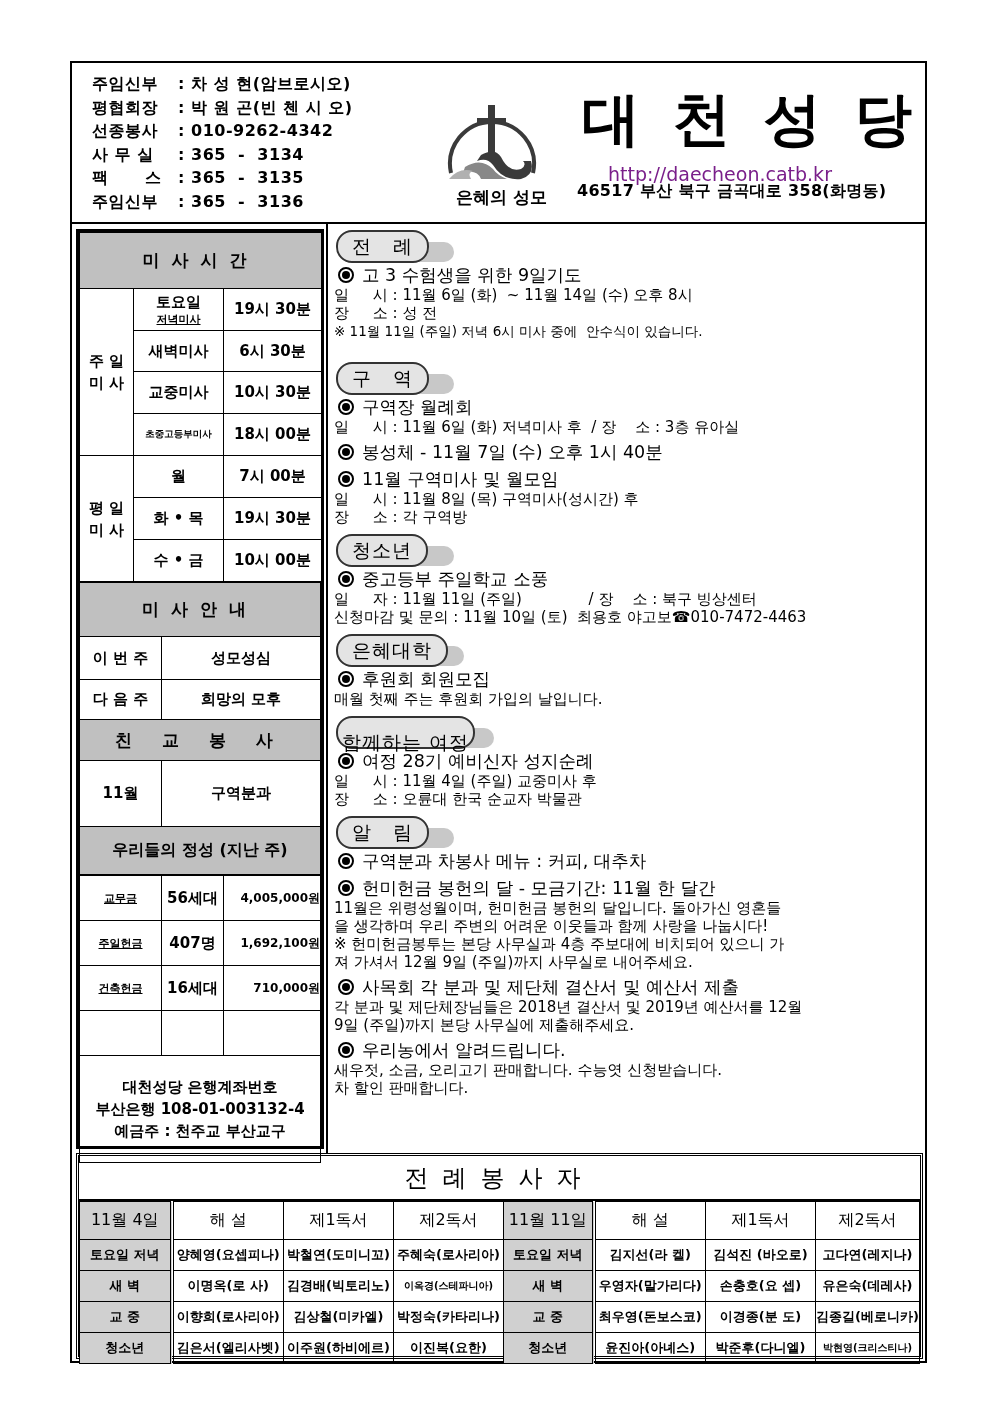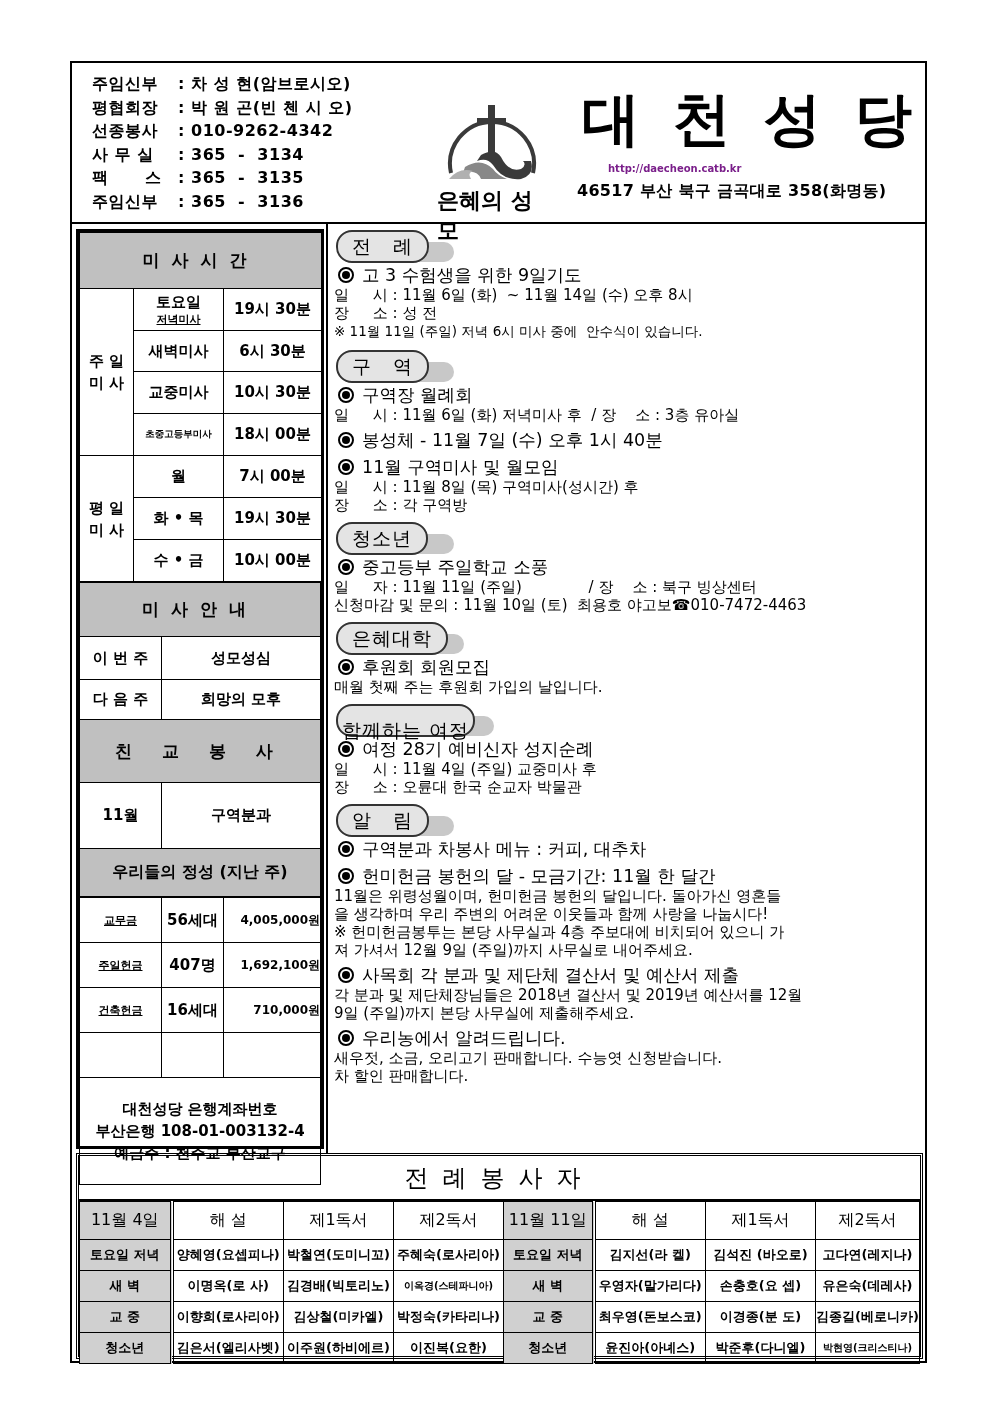--- a/index.html
+++ b/index.html
@@ -5,23 +5,23 @@
   * { box-sizing: border-box; margin: 0; padding: 0; }
   body { width: 992px; height: 1403px; background: #fff; position: relative; font-family: "DejaVu Sans", sans-serif; color: #000; }
   .page { position: absolute; left: 70px; top: 61px; width: 857px; height: 1302px; border: 2px solid #000; }
 
   
   .header { position: absolute; left: 0; top: 0; width: 853px; height: 161px; border-bottom: 2px solid #000; }
   .contacts { position: absolute; left: 20px; top: 9px; font-size: 16px; font-weight: bold; line-height: 23.5px; letter-spacing: 0.5px; }
   .contacts .row { display: flex; white-space: pre; }
   .contacts .lbl { width: 80px; display: inline-block; }
   .logo { position: absolute; left: 365px; top: 22px; width: 110px; height: 100px; }
-  .logo-cap { position: absolute; left: 365px; top: 123px; width: 110px; text-align: left; font-size: 22px; font-weight: bold; }
+  .logo-cap { position: absolute; left: 365px; top: 123px; width: 110px; text-align: right; font-size: 17px; font-weight: bold; }
   .church-name { position: absolute; left: 510px; top: 18px; width: 330px; display: flex; justify-content: space-between; font-size: 58px; font-weight: 900; letter-spacing: 0; }
-  .url { position: absolute; left: 536px; top: 100px; font-size: 10px; font-weight: bold; color: #7a1f8a; }
+  .url { position: absolute; left: 536px; top: 100px; font-size: 19px; font-weight: normal; color: #7a1f8a; }
   .address { position: absolute; left: 505px; top: 118px; font-size: 16px; font-weight: bold; letter-spacing: 0.3px; }
 
   
   .left { position: absolute; left: 4px; top: 166px; width: 248px; height: 920px; border: 3px solid #000; }
   .divider-v { position: absolute; left: 254px; top: 161px; width: 2px; height: 930px; background: #000; }
   table.lt { border-collapse: collapse; width: 100%; table-layout: fixed; }
   table.lt td { border: 1px solid #000; text-align: center; vertical-align: middle; font-weight: bold; font-size: 15px; }
   .gray { background: #c0c0c0; }
   .sec-head { font-size: 17px !important; letter-spacing: 12px; }
   .small { font-size: 11px !important; text-decoration: underline; }
@@ -146,21 +146,21 @@
           </tr>
       <tr style="height:43px">
             <td>이 번 주</td>
             <td>성모성심</td>
           </tr>
       <tr style="height:40px">
             <td>다 음 주</td>
             <td>희망의 모후</td>
           </tr>
       <tr>
-            <td colspan="2" class="gray sec-head" style="height:63px">친 교  봉 사</td>
+            <td colspan="2" class="gray sec-head" style="height:41px">친 교  봉 사</td>
           </tr>
       <tr style="height:66px">
             <td>11월</td>
             <td>구역분과</td>
           </tr>
       <tr>
             <td colspan="2" class="gray" style="height:48px; font-size:16px">우리들의 정성 (지난 주)</td>
           </tr>
     </tbody>
       </table>
@@ -211,21 +211,21 @@
       <div class="pill-wrap">
           <div class="pill-shadow" style="left:40px;width:80px"></div>
           <div class="pill">전   례</div>
         </div>
       <div class="item-title"><span class="bullet"></span><span>고 3 수험생을 위한 9일기도</span></div>
       <div class="line">일     시 : 11월 6일 (화)  ~ 11월 14일 (수) 오후 8시</div>
       <div class="line">장     소 : 성 전</div>
       <div class="line" style="font-size:13.5px">※ 11월 11일 (주일) 저녁 6시 미사 중에  안수식이 있습니다.</div>
     </div>
 
-    <div class="sec" style="margin-top:8px">
+    <div class="sec" style="margin-top:20px">
       <div class="pill-wrap">
           <div class="pill-shadow" style="left:40px;width:80px"></div>
           <div class="pill">구   역</div>
         </div>
       <div class="item-title"><span class="bullet"></span><span>구역장 월례회</span></div>
       <div class="line">일     시 : 11월 6일 (화) 저녁미사 후  / 장    소 : 3층 유아실</div>
       <div class="gap"></div>
       <div class="item-title"><span class="bullet"></span><span>봉성체 - 11월 7일 (수) 오후 1시 40분</span></div>
       <div class="gap"></div>
       <div class="item-title"><span class="bullet"></span><span>11월 구역미사 및 월모임</span></div>

